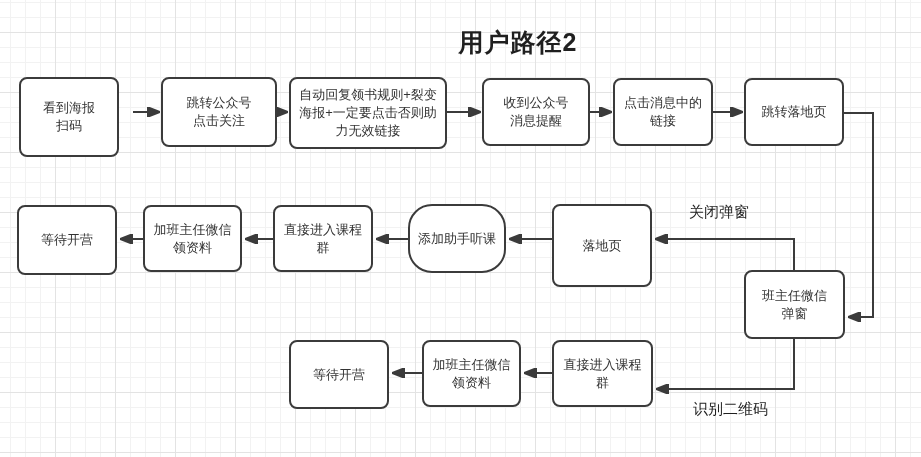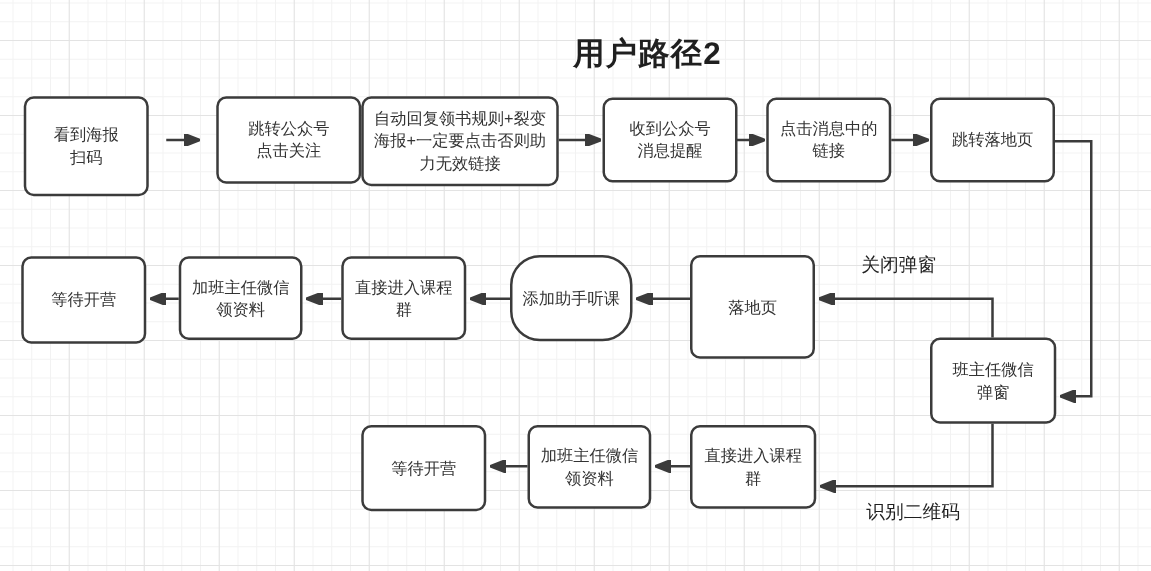--- a/index.html
+++ b/index.html
@@ -93,21 +93,21 @@
     <path d="M552,373 L525,373" marker-end="url(#arrow)"></path>
     <path d="M422,373 L393,373" marker-end="url(#arrow)"></path>
   </svg>
 
   <div class="title">用户路径2</div>
 
   <div class="node" style="left:19px;  top:77px;  width:100px; height:80px;">
       <span>看到海报
 扫码</span>
     </div>
-  <div class="node" style="left:173px; top:77px;  width:116px;  height:70px;">
+  <div class="node" style="left:161px; top:77px;  width:116px;  height:70px;">
       <span>跳转公众号
 点击关注</span>
     </div>
   <div class="node" style="left:289px; top:77px;  width:158px; height:72px;">
       <span>自动回复领书规则+裂变
 海报+一定要点击否则助
 力无效链接</span>
     </div>
   <div class="node" style="left:482px; top:78px;  width:108px;  height:68px;">
       <span>收到公众号

